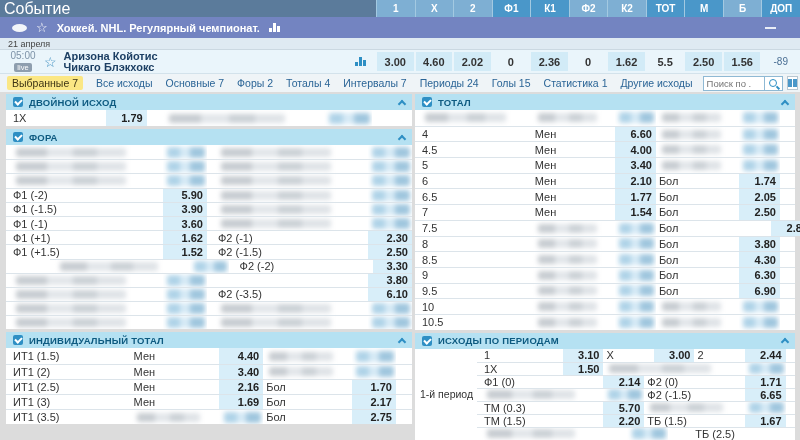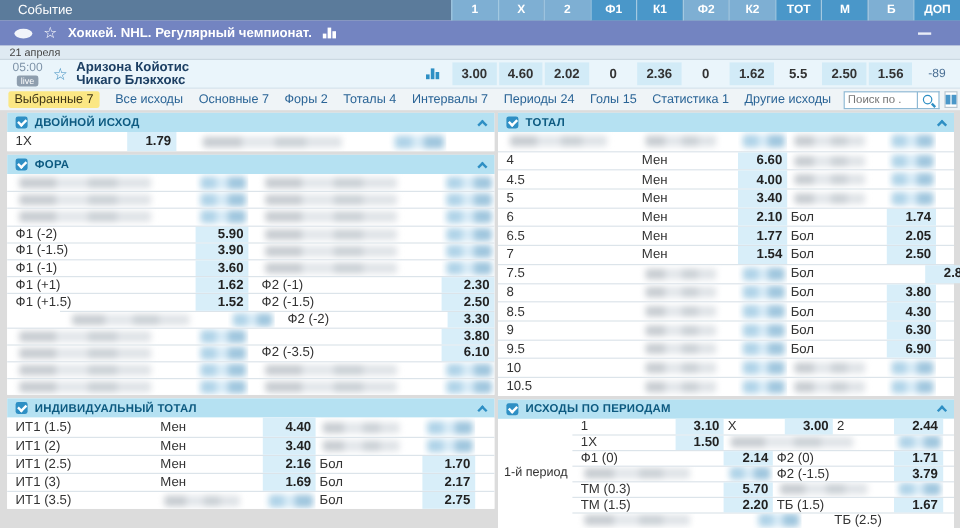--- a/index.html
+++ b/index.html
@@ -1,21 +1,21 @@
 <!DOCTYPE html>
 <html><head>
 <meta charset="utf-8">
 <style>
   *{margin:0;padding:0;box-sizing:border-box}
   html,body{width:800px;height:440px}
   body{font-family:"Liberation Sans",sans-serif;font-size:11px;background:#DCDCDC;overflow:hidden}
 
   
   .topbar{height:17px;background:#5B7B9B;display:flex;align-items:stretch;color:#fff}
-  .topbar .ttl{font-size:11px;display:flex;align-items:center;padding-left:15px;flex:1}
+  .topbar .ttl{font-size:16px;display:flex;align-items:center;padding-left:4px;flex:1}
   .colheads{display:flex;width:424px}
   .colheads .ch{flex:1;display:flex;align-items:center;justify-content:center;
     font-size:10px;font-weight:bold;color:#fff;background:#7EAFD3;border-left:1px solid #A3C9E1;cursor:pointer}
   .colheads .ch.dark{background:#4A97C9}
 
   
   .sportbar{height:21px;background:#7384C1;display:flex;align-items:center;color:#fff;padding:0 12px 0 12px;gap:9px}
   .puck{width:15px;height:8px;background:#F2F5FA;border-radius:50%}
   .star{font-size:13px;line-height:1;color:#fff;cursor:pointer}
   .sportbar .t{font-weight:bold;font-size:11px}
@@ -472,21 +472,21 @@
             <div class="row" style="height: 13px;">
               <div class="cell lbl" style="flex: 0 0 39%;">Ф1 (0)</div>
               <div class="cell val" style="flex: 0 0 13%;">2.14</div>
               <div class="cell lbl" style="flex: 0 0 32%;">Ф2 (0)</div>
               <div class="cell val" style="flex: 0 0 13%;">1.71</div>
             </div>
             <div class="row" style="height: 13px;">
               <div class="cell blur" style="flex: 0 0 39%;"></div>
               <div class="cell blurv" style="flex: 0 0 13%;"></div>
               <div class="cell lbl" style="flex: 0 0 32%;">Ф2 (-1.5)</div>
-              <div class="cell val" style="flex: 0 0 13%;">3.79</div>
+              <div class="cell val" style="flex: 0 0 13%;">6.65</div>
             </div>
             <div class="row" style="height: 13px;">
               <div class="cell lbl" style="flex: 0 0 39%;">ТМ (0.3)</div>
               <div class="cell val" style="flex: 0 0 13%;">5.70</div>
               <div class="cell blur" style="flex: 0 0 32%;"></div>
               <div class="cell blurv" style="flex: 0 0 13%;"></div>
             </div>
             <div class="row" style="height: 13px;">
               <div class="cell lbl" style="flex: 0 0 39%;">ТМ (1.5)</div>
               <div class="cell val" style="flex: 0 0 13%;">2.20</div>

